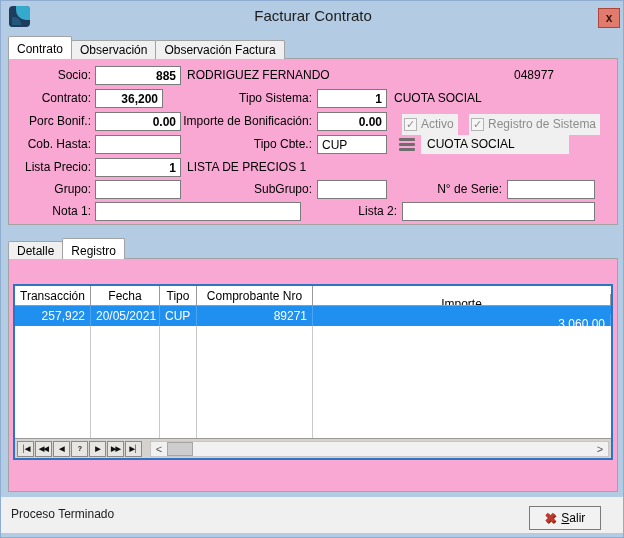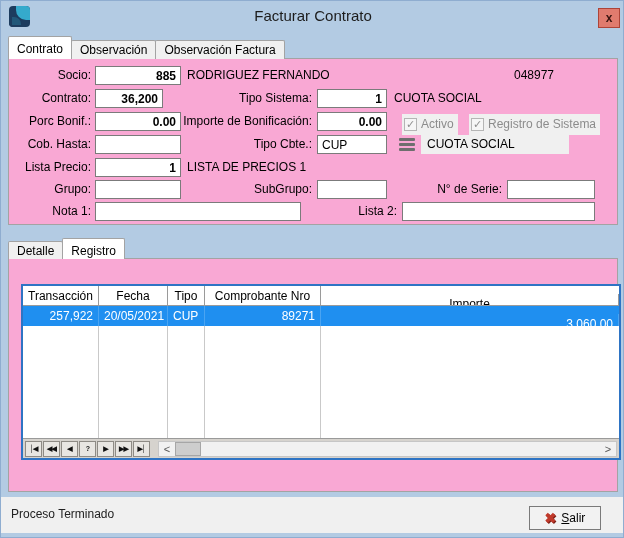--- a/index.html
+++ b/index.html
@@ -74,21 +74,21 @@
   .chk { position:absolute; display:flex; align-items:center; background:#f0f0f0; padding:1px 4px 1px 2px; color:#8c8c8c; cursor:default; }
   .chk .box {
     width:13px; height:13px; border:1px solid #b5b5b5; background:#f6f6f6;
     margin-right:4px; text-align:center; line-height:11px; font-size:11px; color:#8f8f8f;
   }
   .menu-icon { position:absolute; width:16px; height:13px; display:flex; flex-direction:column; justify-content:space-between; cursor:pointer; }
   .menu-icon i { display:block; height:3px; background:#6e6e6e; border-radius:1px; }
   
   .caption { position:absolute; left:5px; top:5px; background:#f0f0f0; padding:1px 5px 2px 2px; }
   .grid {
-    position:absolute; left:12px; top:25px; width:600px; height:176px;
+    position:absolute; left:4px; top:25px; width:600px; height:176px;
     border:2px solid #2e74c4; background:#fff; display:flex; flex-direction:column;
   }
   .g-row { display:flex; height:20px; line-height:20px; flex-shrink:0; }
   .g-head { border-bottom:1px solid #9a9a9a; }
   .g-head .g-cell { text-align:center; border-right:1px solid #9a9a9a; background:#fff; }
   .g-cell { padding:0 5px; overflow:hidden; white-space:nowrap; }
   .c0 { width:76px; } .c1 { width:69px; } .c2 { width:37px; } .c3 { width:116px; } .c4 { flex:1;margin-top:8px; }
   .g-sel { background:#1f8ff0; color:#fff; }
   .g-sel .g-cell { border-right:1px solid #4aa4f2; }
   .ar { text-align:right; } .al { text-align:left; }

